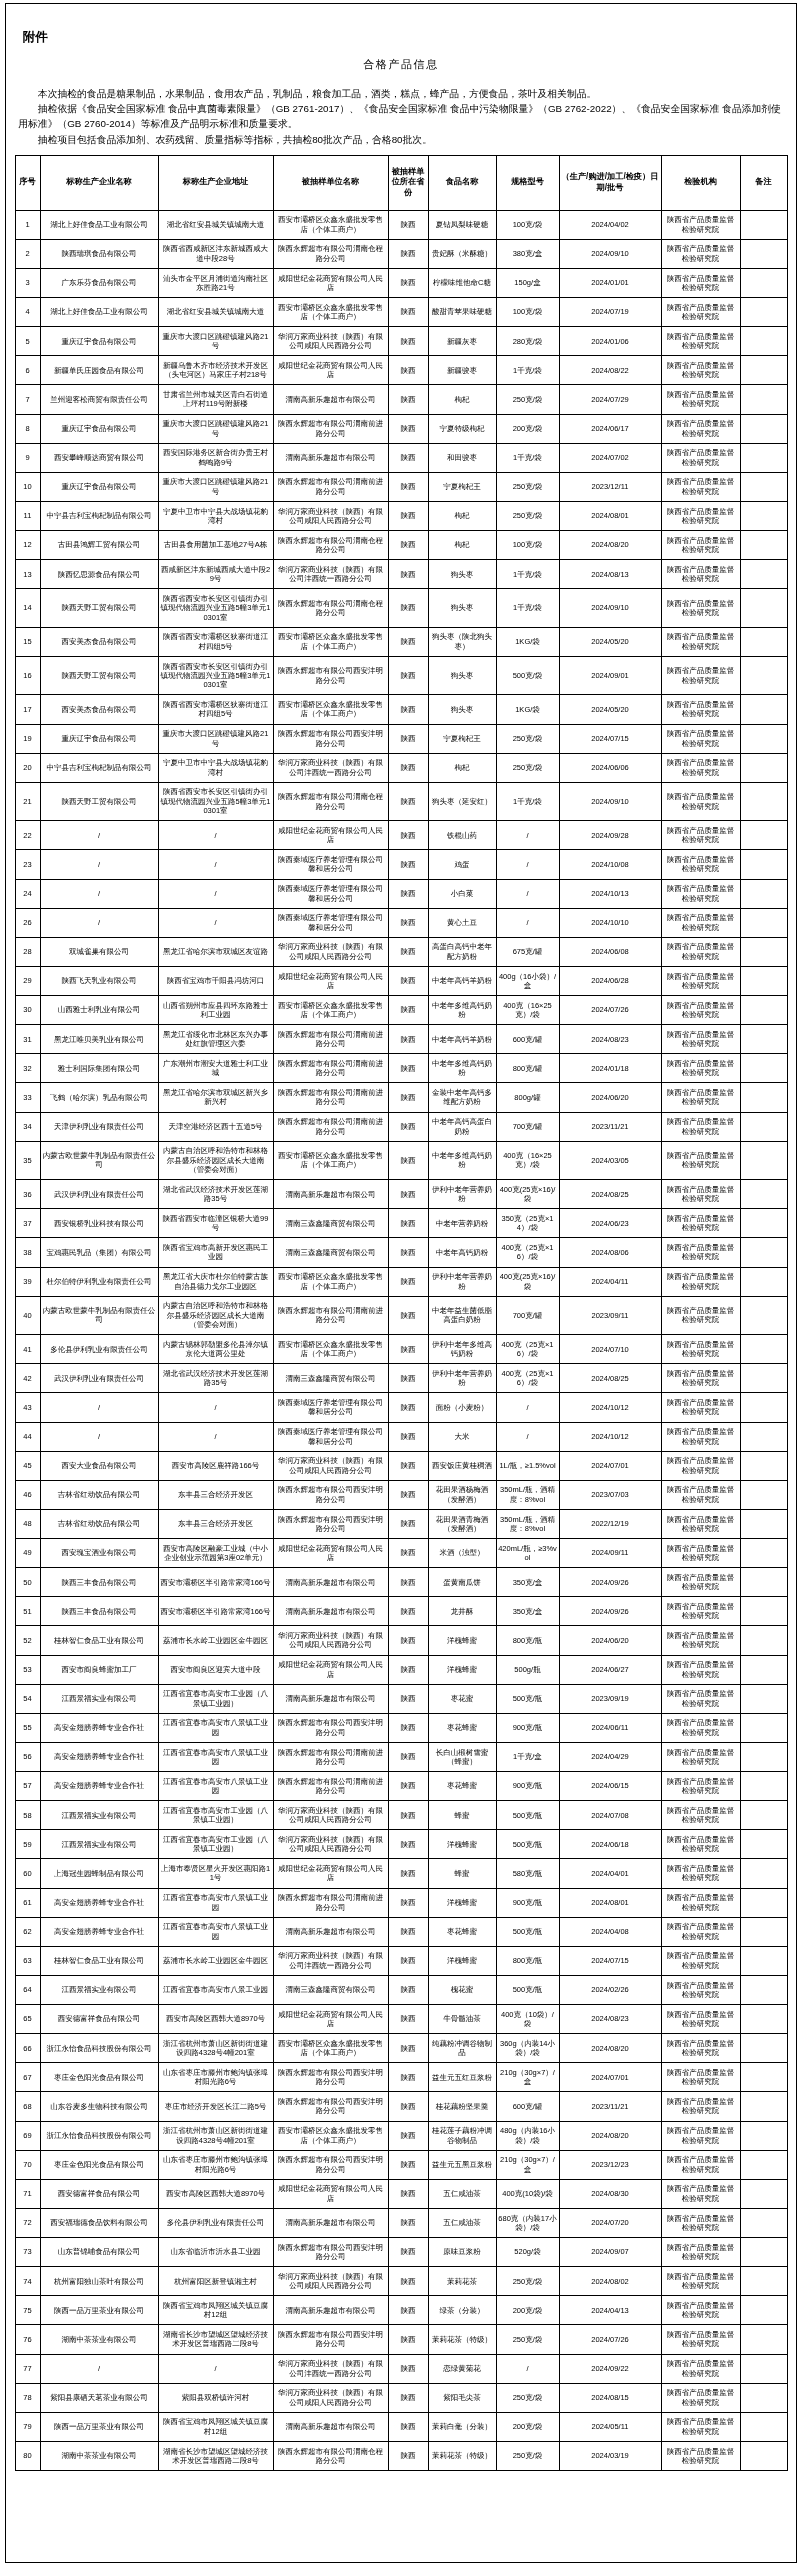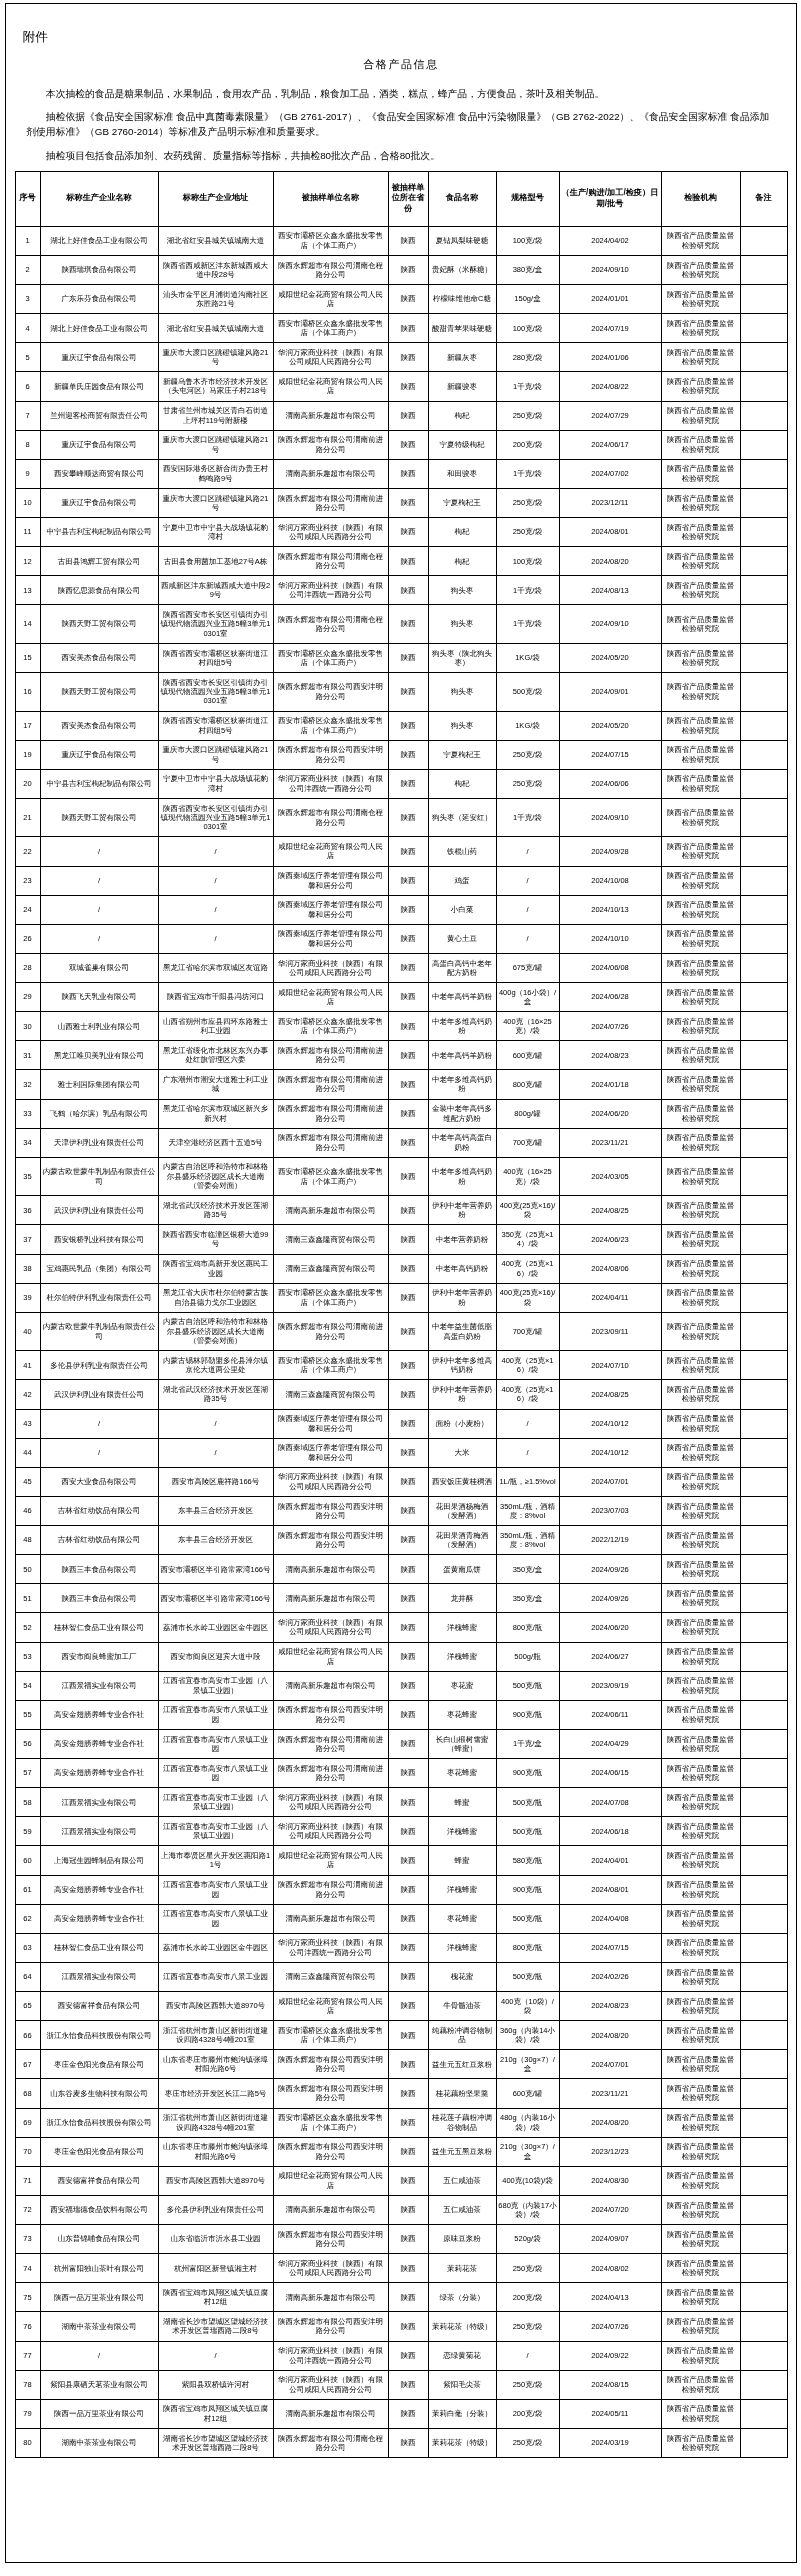--- a/index.html
+++ b/index.html
@@ -1,23 +1,23 @@
 <!DOCTYPE html>
 <html style="font-size:12.6px"><head>
 <meta charset="utf-8">
 <style>
   html,body{margin:0;padding:0;background:#fff;color:#000;
     font-family:"Liberation Sans","DejaVu Sans",sans-serif;}
   .page{width:802px;box-sizing:border-box;padding:3.1px 4.7px;}
   .frame{border:1.6px solid #000;box-sizing:border-box;min-height:2560px;
     padding:11px 7.9px 15.7px 7.9px;background:#fff;}
-  .attachment{font-size:12.6px;font-weight:normal;margin:14px 0 6.3px 3.1px;padding-left:6px;}
+  .attachment{font-size:12.6px;font-weight:bold;margin:14px 0 6.3px 3.1px;padding-left:6px;}
   .doc-title{text-align:center;font-size:11px;letter-spacing:1.6px;margin:11px 0 14px 0;}
   .intro{font-size:9.8px;line-height:1.55;margin:0 4.7px 7.9px 4.7px;}
-  .intro p{margin:8px;text-indent:2em;}
+  .intro p{margin:0;text-indent:2em;}
   table.grid{border-collapse:collapse;table-layout:fixed;width:771px;margin:4.7px auto 0 auto;}
   table.grid th,table.grid td{border:0.8px solid #000;text-align:center;vertical-align:middle;
     word-break:break-all;overflow-wrap:anywhere;}
   table.grid th{font-size:8.2px;font-weight:bold;padding:11px 0.8px;line-height:1.3;}
   table.grid td{font-size:7.5px;line-height:1.25;padding:4.7px 1.6px;}
 </style>
 </head>
 <body>
 
 <div class="page">
@@ -579,20 +579,32 @@
             <td>东丰县三合经济开发区</td>
             <td>陕西永辉超市有限公司西安沣明路分公司</td>
             <td>陕西</td>
             <td>花田果酒青梅酒（发酵酒）</td>
             <td>350mL/瓶，酒精度：8%vol</td>
             <td>2022/12/19</td>
             <td>陕西省产品质量监督检验研究院</td>
             <td></td>
           </tr>
           <tr>
+            <td>49</td>
+            <td>西安瑰宝酒业有限公司</td>
+            <td>西安市高陵区融豪工业城（中小企业创业示范园第3座02单元）</td>
+            <td>咸阳世纪金花商贸有限公司人民店</td>
+            <td>陕西</td>
+            <td>米酒（浊型）</td>
+            <td>420mL/瓶，≥3%vol</td>
+            <td>2024/09/11</td>
+            <td>陕西省产品质量监督检验研究院</td>
+            <td></td>
+          </tr>
+          <tr>
             <td>50</td>
             <td>陕西三丰食品有限公司</td>
             <td>西安市灞桥区半引路常家湾166号</td>
             <td>渭南高新乐趣超市有限公司</td>
             <td>陕西</td>
             <td>蛋黄南瓜饼</td>
             <td>350克/盒</td>
             <td>2024/09/26</td>
             <td>陕西省产品质量监督检验研究院</td>
             <td></td>

